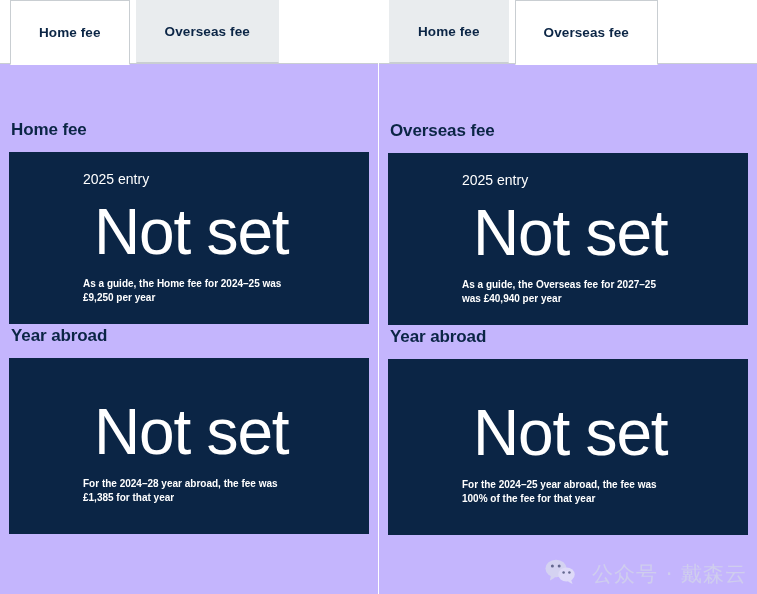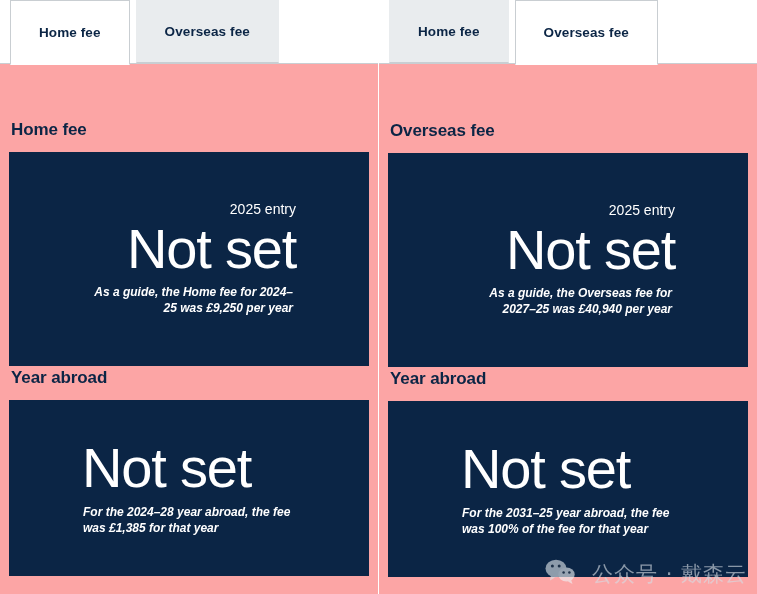--- a/index.html
+++ b/index.html
@@ -23,21 +23,21 @@
     background: #ffffff;
   }
 
   
   .panel {
     position: absolute;
     top: 0;
     width: 378px;
     height: 594px;
     overflow: hidden;
-    background: #fca5a5;
+    background: #c4b5fd;
   }
   .panel-left  { left: 0;    }
   .panel-right { left: 379px; width: 378px; }
   .panel-right .panel-inner { padding-top: 1px; }
 
   .panel-divider {
     position: absolute;
     top: 0;
     left: 378px;
     width: 1px;
@@ -118,21 +118,21 @@
   .section-heading.second {
     padding-top: 2px;
   }
 
   .fee-card {
     position: relative;
     background: #0b2545;
     box-sizing: border-box;
     overflow: hidden;
   }
-  .fee-card-main   { height: 214px; text-align: right; }
+  .fee-card-main   { height: 172px; }
   .fee-card-abroad { height: 176px; }
 
   .fee-card-body {
     position: absolute;
     left: 0;
     right: 0;
     top: 0;
     bottom: 0;
     display: flex;
     flex-direction: column;
@@ -144,36 +144,35 @@
   }
 
   .entry-year {
     font-size: 14px;
     font-weight: 400;
     color: #ffffff;
     line-height: 1.2;
     margin: 0 0 2px 1px;
   }
   .fee-value {
-    font-size: 56px;
+    font-size: 64px;
     font-weight: 300;
     color: #ffffff;
     line-height: 1.02;
     letter-spacing: -1.2px;
-    margin: 0;
+    margin: 12px;
     white-space: nowrap;
   }
   .fee-note {
-    font-size: 12px;
+    font-size: 10px;
     font-weight: 700;
     color: #ffffff;
     line-height: 1.38;
     margin: 7px 0 0 1px;
     max-width: 210px;
-    font-style: italic;
   }
 
   
   .watermark {
     position: absolute;
     right: 10px;
     bottom: 6px;
     display: flex;
     align-items: center;
     gap: 17px;
@@ -266,21 +265,21 @@
           </div>
         </div>
       </div>
 
       <h2 class="section-heading second">Year abroad</h2>
 
       <div class="fee-card fee-card-abroad">
         <div class="fee-card-body">
           <div class="fee-card-text">
             <div class="fee-value">Not set</div>
-            <div class="fee-note">For the 2031–25 year abroad, the fee was 100% of the fee for that year</div>
+            <div class="fee-note">For the 2024–25 year abroad, the fee was 100% of the fee for that year</div>
           </div>
         </div>
       </div>
 
     </div>
   </div>
 
   <div class="watermark">
     <span class="wechat-icon">
       <svg width="30" height="25" viewBox="0 0 30 25" xmlns="http://www.w3.org/2000/svg">

